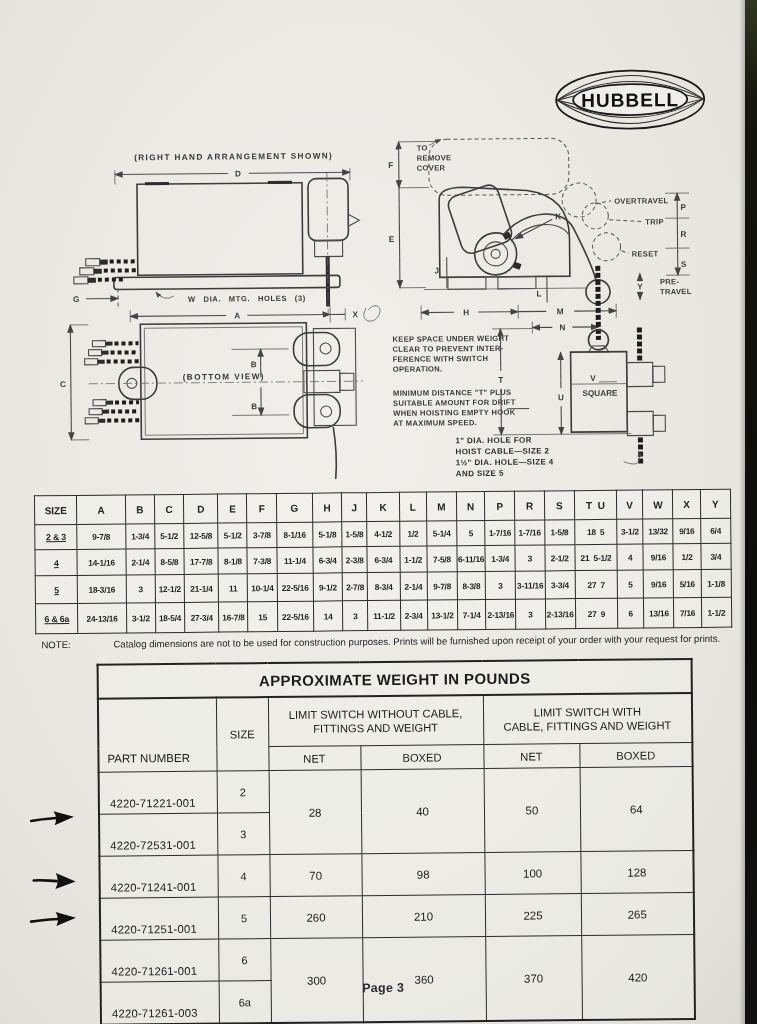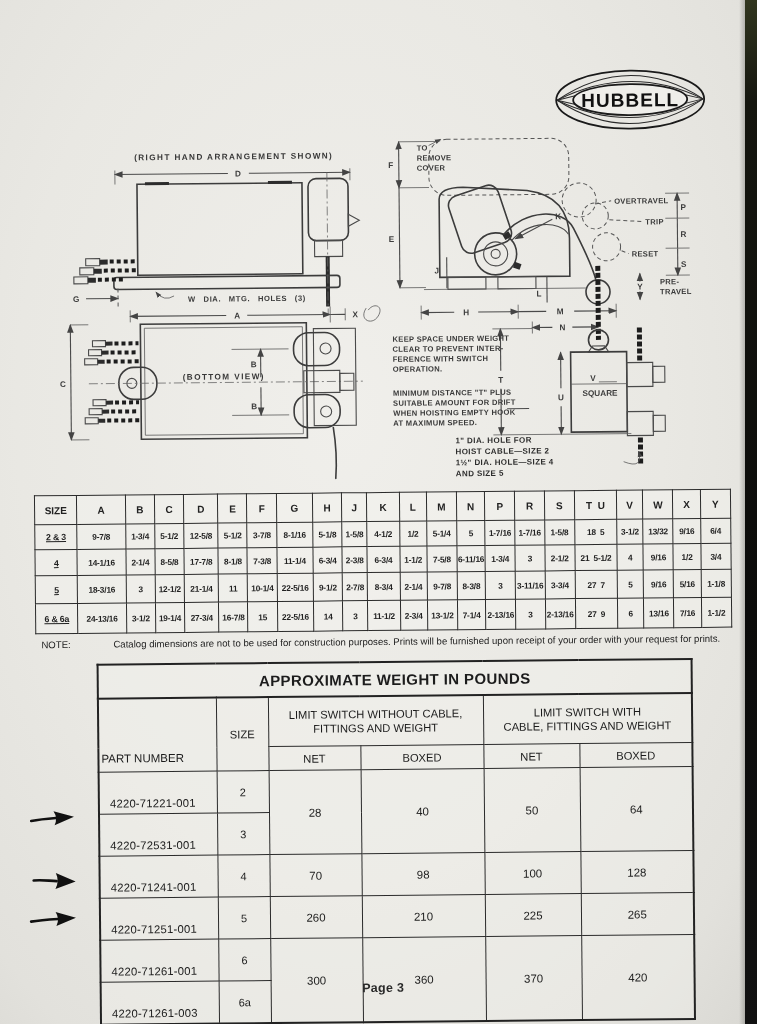--- a/index.html
+++ b/index.html
@@ -61,21 +61,21 @@
   
   .note{position:absolute;left:40px;top:636px;width:700px;font-size:9.6px;color:#222;}
   .note .nlabel{display:inline-block;width:72px;font-weight:400;}
 
   
   .wt{position:absolute;left:95px;top:661px;width:594px;border-collapse:collapse;table-layout:fixed;
       background:rgba(243,242,238,.4);}
   .wt th,.wt td{border:1.5px solid #2b2b2b;color:#1c1c1c;}
   .wt .title th{border:2px solid #222;font-size:15px;font-weight:700;height:30px;letter-spacing:0.4px;text-align:center;}
   .wt .h1 th{font-size:11.2px;font-weight:400;height:46px;text-align:center;vertical-align:middle;line-height:1.25;}
-  .wt .h1 .part-h{text-align:left;vertical-align:bottom;padding:0 0 6px 2px;font-size:11.5px;}
+  .wt .h1 .part-h{text-align:left;vertical-align:bottom;padding:0 0 6px 8px;font-size:11.5px;}
   .wt .h2 th{font-size:11.2px;font-weight:400;height:21px;text-align:center;}
   .wt td{height:37px;font-size:11.5px;text-align:center;vertical-align:middle;}
   .wt td.part{text-align:left;padding:0 0 4px 10px;vertical-align:bottom;font-size:11.3px;letter-spacing:0.2px;}
   .wt td.sz{font-size:11px;}
   .wt{border:2px solid #222;}
 
   
   .mark{position:absolute;width:54px;height:22px;}
   .mark svg{display:block;}
 
@@ -453,21 +453,21 @@
       <td class="pre">27  7</td>
       <td>5</td>
       <td>9/16</td>
       <td>5/16</td>
       <td>1-1/8</td>
     </tr>
     <tr class="r4">
       <td class="szc">6 &amp; 6a</td>
       <td>24-13/16</td>
       <td>3-1/2</td>
-      <td>19-1/4</td>
+      <td>18-5/4</td>
       <td>27-3/4</td>
       <td>16-7/8</td>
       <td>15</td>
       <td>22-5/16</td>
       <td>14</td>
       <td>3</td>
       <td>11-1/2</td>
       <td>2-3/4</td>
       <td>13-1/2</td>
       <td>7-1/4</td>

